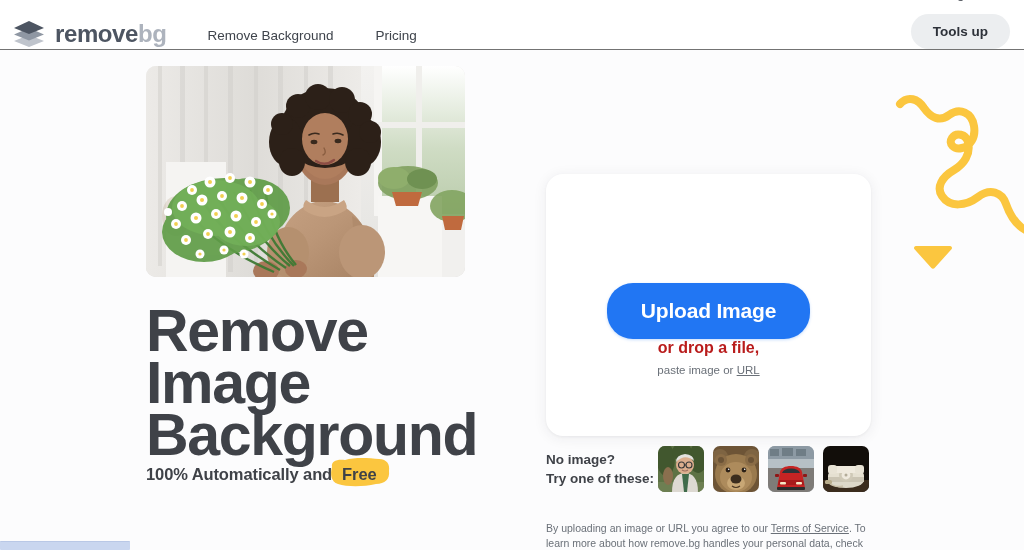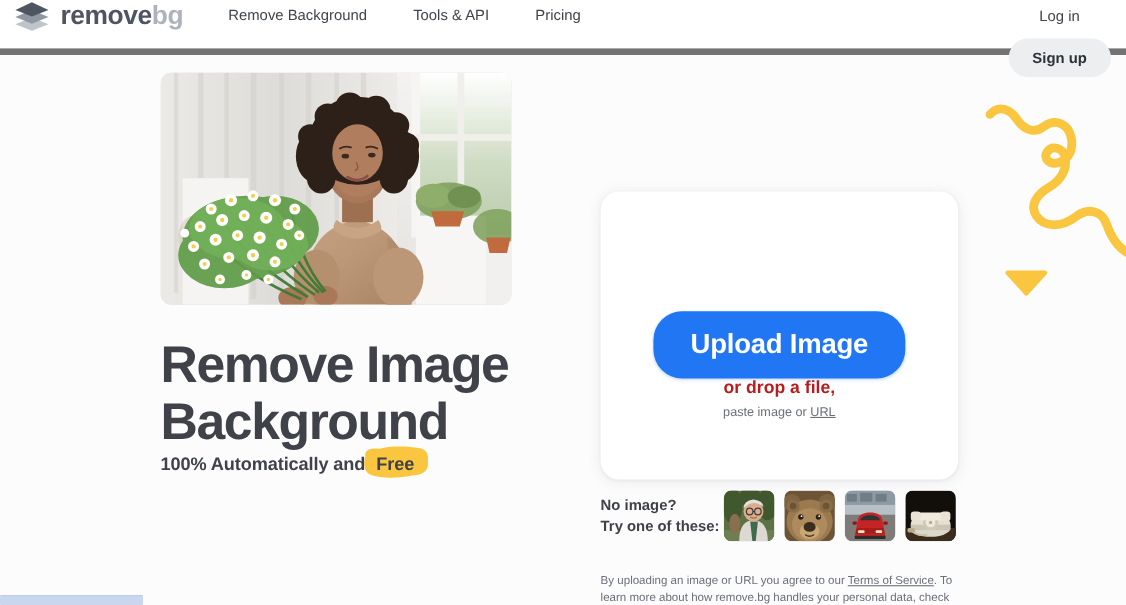--- a/index.html
+++ b/index.html
@@ -7,22 +7,22 @@
   body {
     font-family:"Liberation Sans", sans-serif;
     background:#fcfcfd;
     color:#4a4f57;
     position:relative;
   }
 
   
   .header {
     position:absolute; top:0; left:0; width:1024px; height:50px;
-    background:#ffffff; border-bottom:6px solid #737373;
-    display:flex; align-items:flex-start; z-index:30;
+    background:#ffffff; border-bottom:1px solid #737373;
+    display:flex; align-items:flex-end; z-index:30;
   }
   .logo { display:flex; align-items:center; margin-left:12px; cursor:pointer; }
   .logo-mark { width:34px; height:30px; margin-right:9px; }
   .logo-text { font-size:24px; font-weight:700; letter-spacing:-0.4px; }
   .logo-remove { color:#4d5562; }
   .logo-bg { color:#adb3bd; }
 
   .nav { display:flex; align-items:center; margin-left:28px; gap:16px; }
   .nav-item {
     font-size:13.5px; color:#3f444c; padding:6px 13px; cursor:pointer;
@@ -42,21 +42,21 @@
   .left-col { position:absolute; left:146px; top:66px; width:360px; }
 
   .hero-photo {
     width:319px; height:211px; border-radius:10px; overflow:hidden;
     position:relative; background:#e9e9e7;
   }
   .hero-photo svg { display:block; width:100%; height:100%; }
 
   .headline {
     margin-top:28px;
-    font-size:47px; line-height:52px; font-weight:700;
+    font-size:59px; line-height:52px; font-weight:700;
     color:#3f4248; letter-spacing:-1.3px;
   }
   .subhead {
     margin-top:4px; font-size:16.5px; font-weight:700; color:#3f4248;
     display:flex; align-items:center; letter-spacing:-0.1px;
   }
   .free-wrap { position:relative; display:inline-block; margin-left:10px; }
   .free-blob { position:absolute; left:-13px; top:-9px; width:62px; height:33px; }
   .free-text { position:relative; font-size:16.5px; font-weight:700; color:#3f4248; }
 
@@ -64,21 +64,21 @@
   .right-col { position:absolute; left:546px; top:174px; width:325px; }
 
   .upload-card {
     width:325px; height:262px; background:#ffffff; border-radius:17px;
     box-shadow:0 2px 14px rgba(40,45,55,0.075), 0 1px 3px rgba(40,45,55,0.05);
     display:flex; flex-direction:column; align-items:center;
     padding-top:109px;
   }
   .upload-btn {
     background:#2176f3; color:#ffffff; border:none; border-radius:26px;
-    font-size:25px; font-weight:700; padding:16px 34px; cursor:pointer;
+    font-size:21px; font-weight:700; padding:16px 34px; cursor:pointer;
     font-family:"Liberation Sans", sans-serif; letter-spacing:-0.2px;
     box-shadow:0 1px 3px rgba(33,118,243,0.25);
   }
   .drop-text { font-size:16px; font-weight:700; color:#b91c1c; }
   .paste-text { margin-top:7px; font-size:11.5px; color:#6a7078; }
   .paste-text a { color:#6a7078; text-decoration:underline; cursor:pointer; }
 
   
   .samples { position:absolute; left:546px; top:446px; display:flex; align-items:center; }
   .samples-label { font-size:13.5px; font-weight:700; color:#3f4248; line-height:19px; width:112px; }
@@ -121,30 +121,27 @@
     <span class="logo-text">
       <span class="logo-remove">remove</span><span class="logo-bg">bg</span>
     </span>
   </div>
 
   <nav class="nav">
     <div class="nav-item">
       <span>Remove Background</span>
     </div>
     <div class="nav-item">
-      <span>Tools &amp; API</span>
-    </div>
-    <div class="nav-item">
       <span>Pricing</span>
     </div>
   </nav>
 
   <div class="header-right">
     <span class="login-link">Log in</span>
-    <button class="signup-btn">Sign up</button>
+    <button class="signup-btn">Tools up</button>
   </div>
 </div>
 
 <div class="left-col">
 
   <div class="hero-photo">
     <svg viewBox="0 0 319 211" preserveAspectRatio="xMidYMid slice">
       <defs>
         <linearGradient id="wall" x1="0" y1="0" x2="0" y2="1">
           <stop offset="0%" stop-color="#f3f2f0"></stop>

